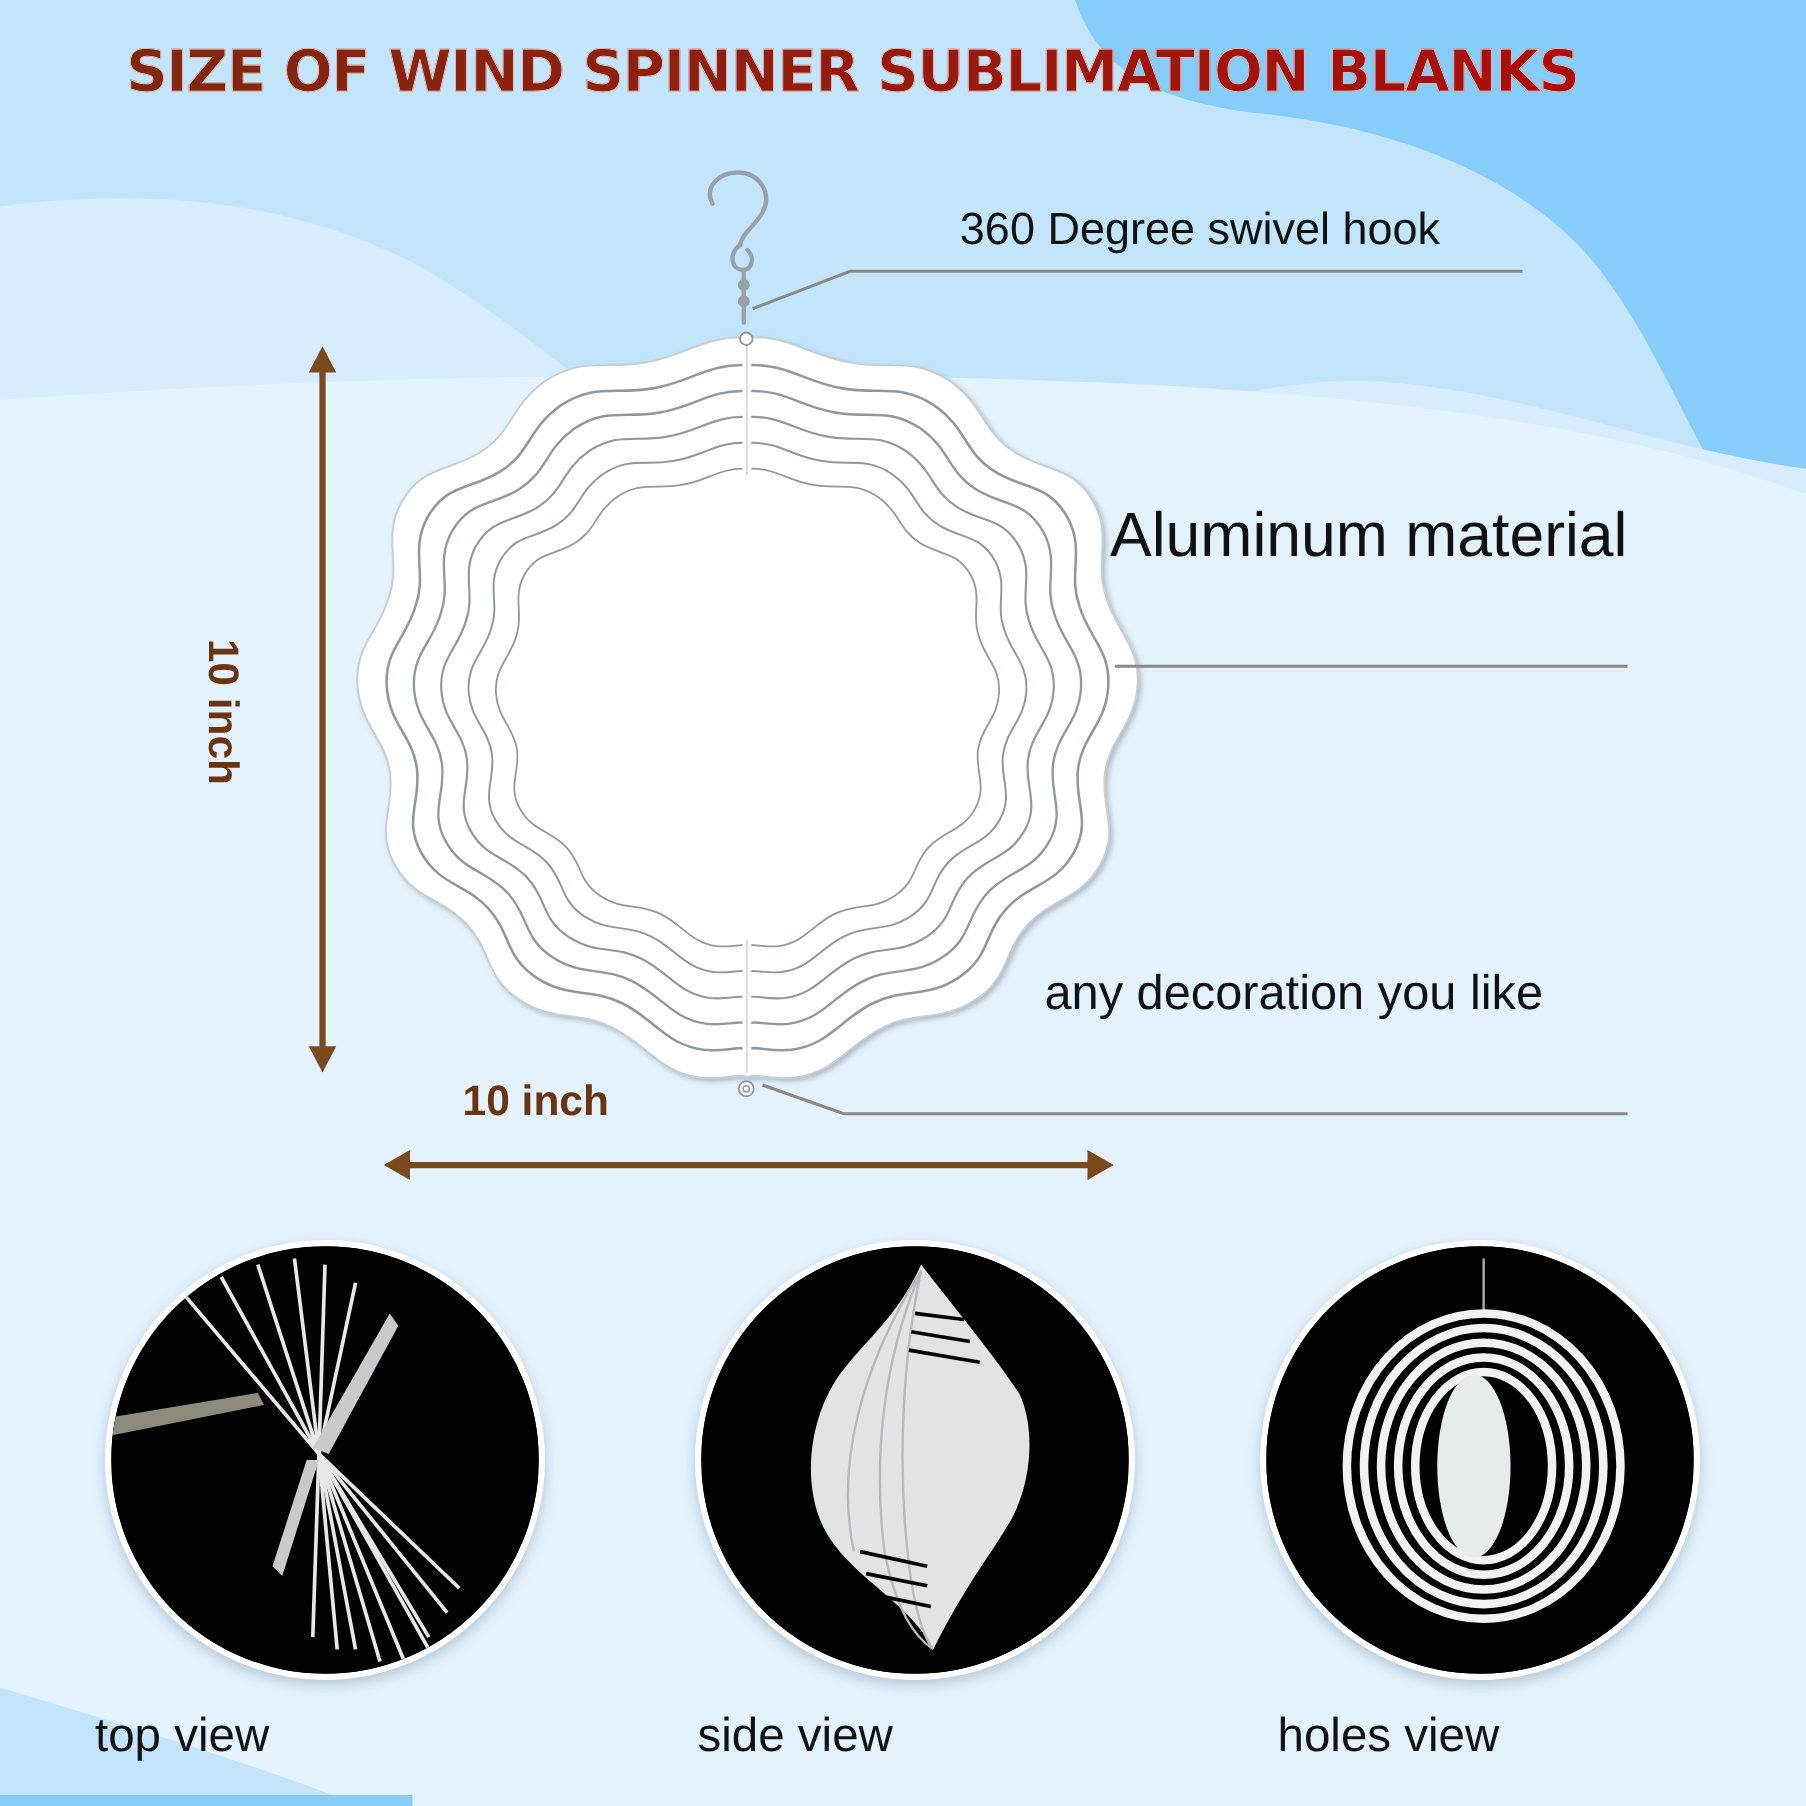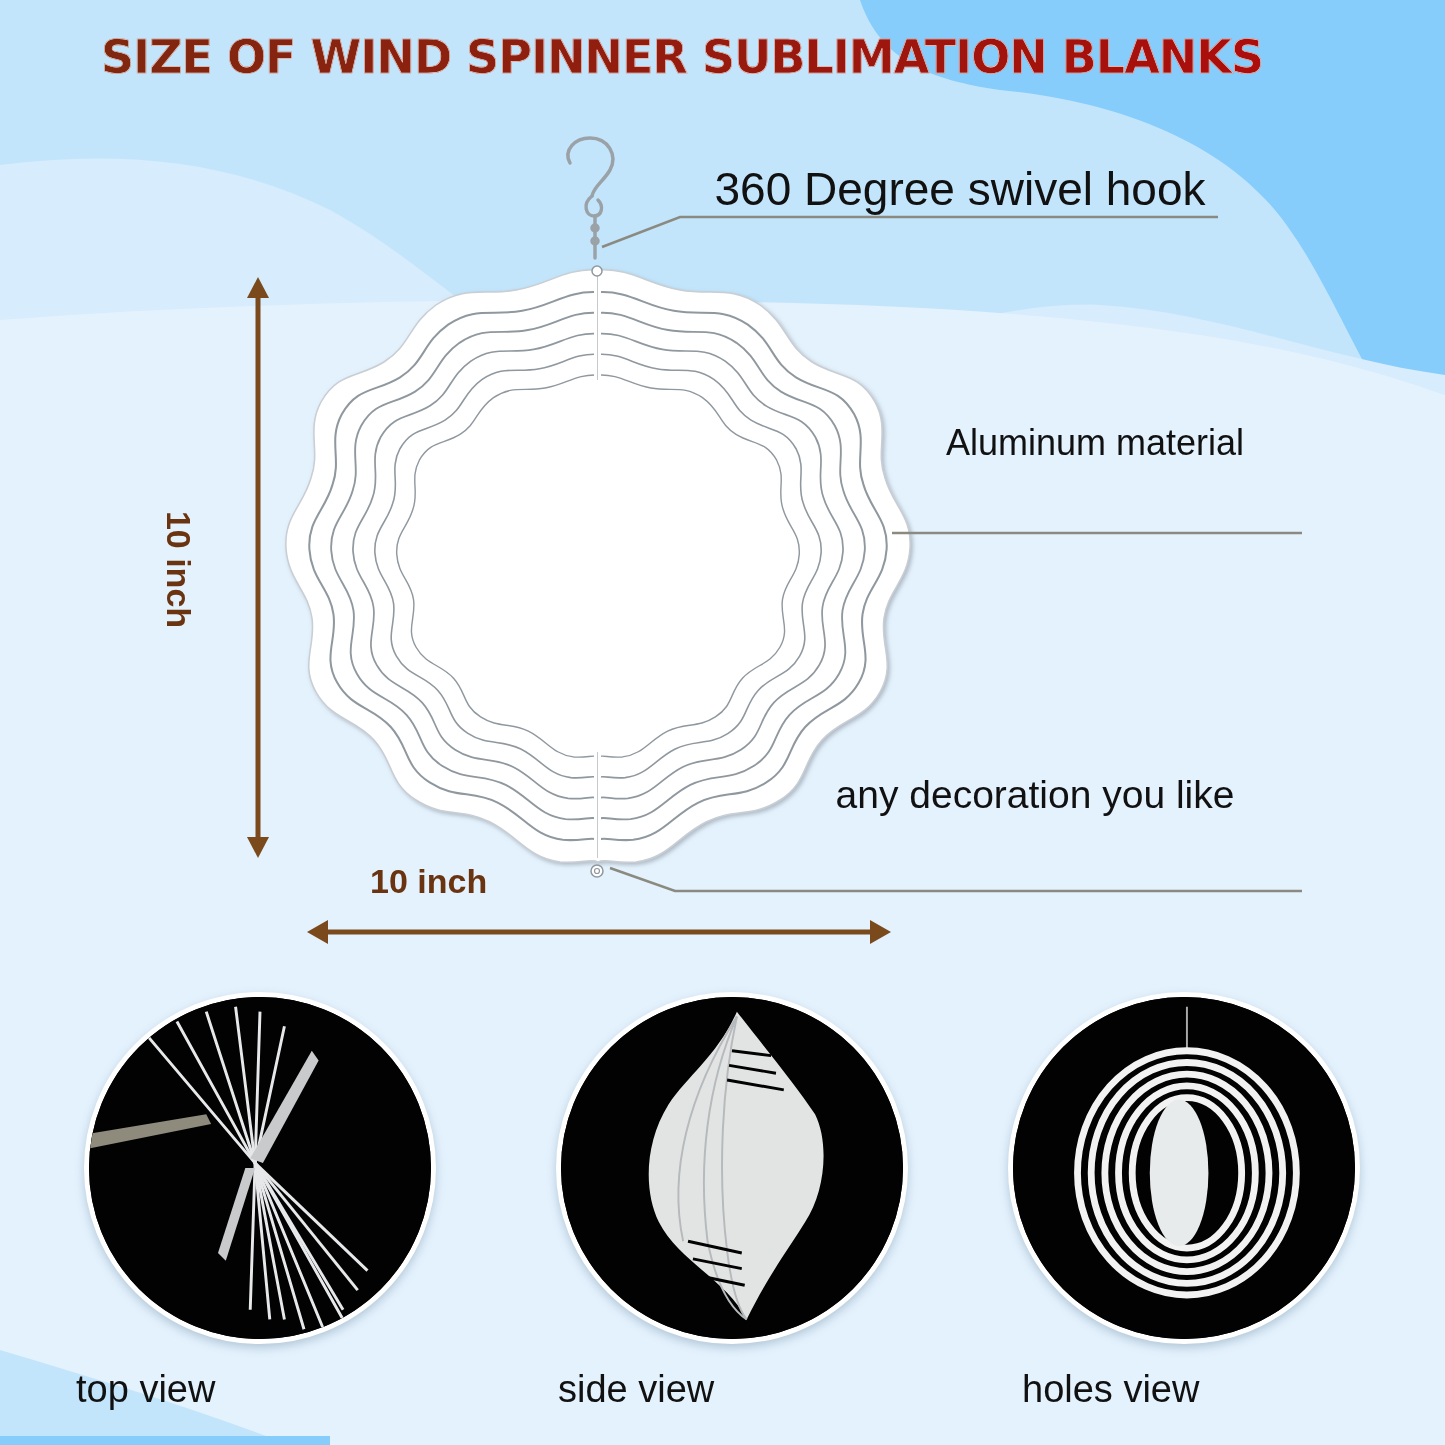--- a/index.html
+++ b/index.html
@@ -29,22 +29,22 @@
     z-index: 3;
   }
 
   .callout {
     position: absolute; z-index: 3;
     font-family: "Liberation Sans", sans-serif;
     color: #111;
     text-align: center;
     white-space: nowrap;
   }
-  .callout.hook { left: 700px; top: 162px; width: 520px; font-size: 46px; }
-  .callout.material { left: 880px; top: 411px; width: 430px; font-size: 36px; line-height: 64px; }
+  .callout.hook { left: 700px; top: 162px; width: 520px; font-size: 36px; }
+  .callout.material { left: 880px; top: 396px; width: 430px; font-size: 50px; line-height: 64px; }
   .callout.holes { left: 800px; top: 766px; width: 470px; font-size: 39px; line-height: 57px; }
 
   .dim-label {
     position: absolute; z-index: 3;
     font-family: "Liberation Sans", sans-serif;
     font-weight: bold;
     color: #6b3410;
     font-size: 34px;
     white-space: nowrap;
   }

